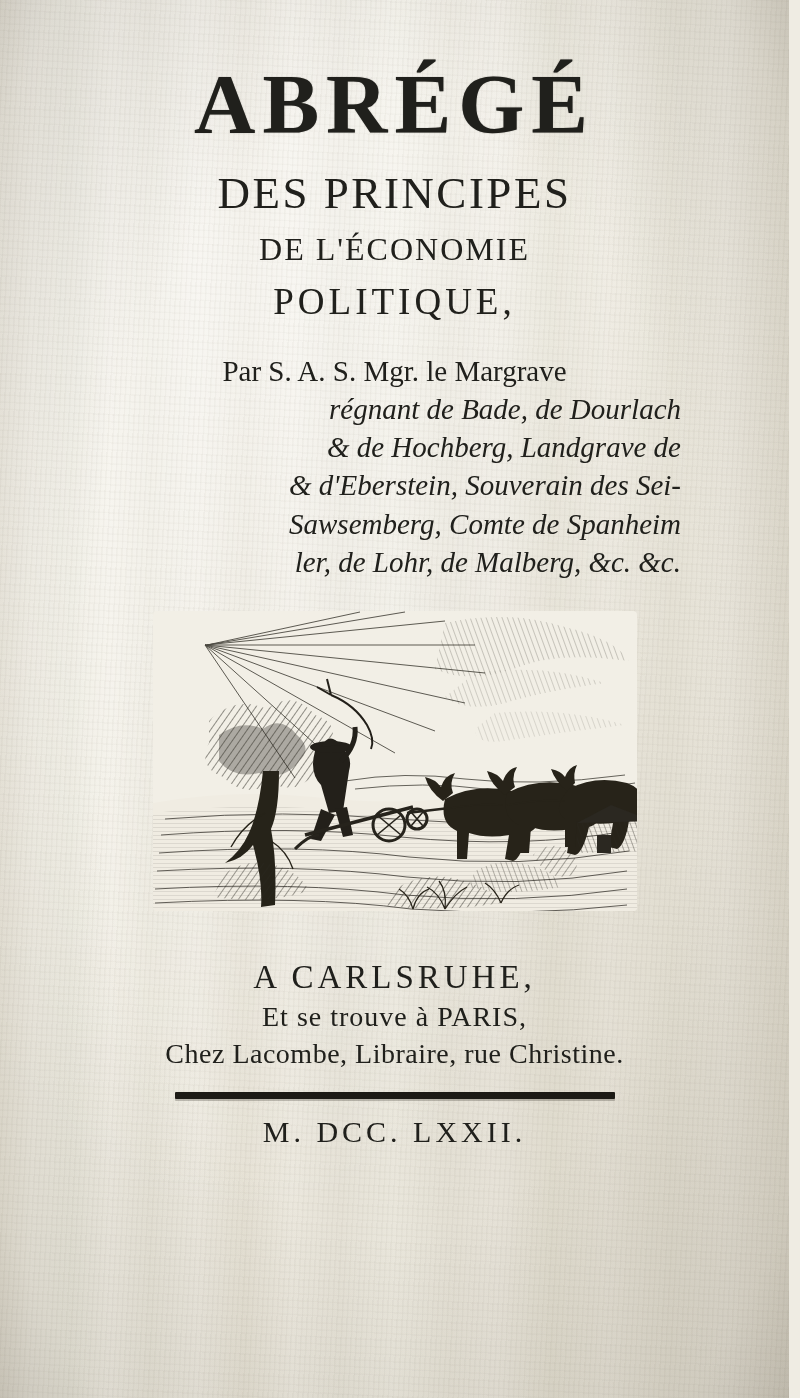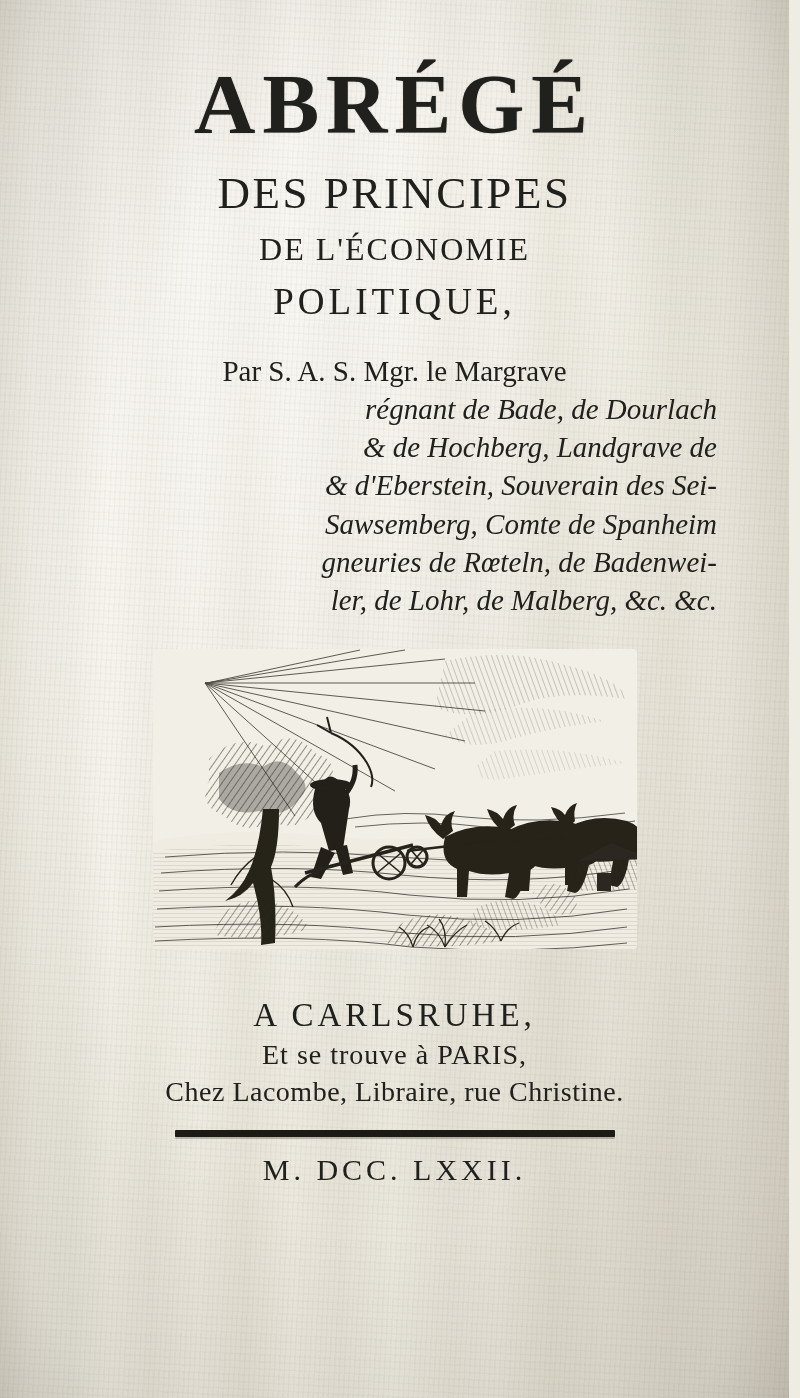--- a/index.html
+++ b/index.html
@@ -82,21 +82,21 @@
   .title-line.l3 {
     font-size: 37px;
     letter-spacing: 4px;
     margin-top: 10px;
     font-weight: 400;
   }
 
   
   .attrib {
     margin-top: 26px;
-    padding: 0 72px;
+    padding: 0 108px;
     font-size: 29px;
     line-height: 1.32;
   }
   .attrib .ln {
     white-space: nowrap;
     display: block;
   }
   .it { font-style: italic; text-align: right; }
 
   
@@ -155,21 +155,20 @@
     <div class="title-line">DES PRINCIPES</div>
     <div class="title-line l2">DE L'ÉCONOMIE</div>
     <div class="title-line l3">POLITIQUE,</div>
 
     <div class="attrib">
       <span class="ln">Par S. A. S. Mgr. le Margrave</span>
       <span class="ln it">régnant de Bade, de Dourlach</span>
       <span class="ln it">&amp; de Hochberg, Landgrave de</span>
       <span class="ln it">&amp; d'Eberstein, Souverain des Sei-</span>
       <span class="ln it">Sawsemberg, Comte de Spanheim</span>
-      <span class="ln it">gneuries de Rœteln, de Badenwei-</span>
       <span class="ln it">ler, de Lohr, de Malberg, &amp;c. &amp;c.</span>
     </div>
 
     <div class="engraving-wrap">
       <svg class="engraving" viewBox="0 0 500 340">
         <defs>
           <clipPath id="frame">
             <rect x="8" y="8" width="484" height="300" rx="4"></rect>
           </clipPath>
           <pattern id="hatch" width="6" height="6" patternUnits="userSpaceOnUse" patternTransform="rotate(35)">

